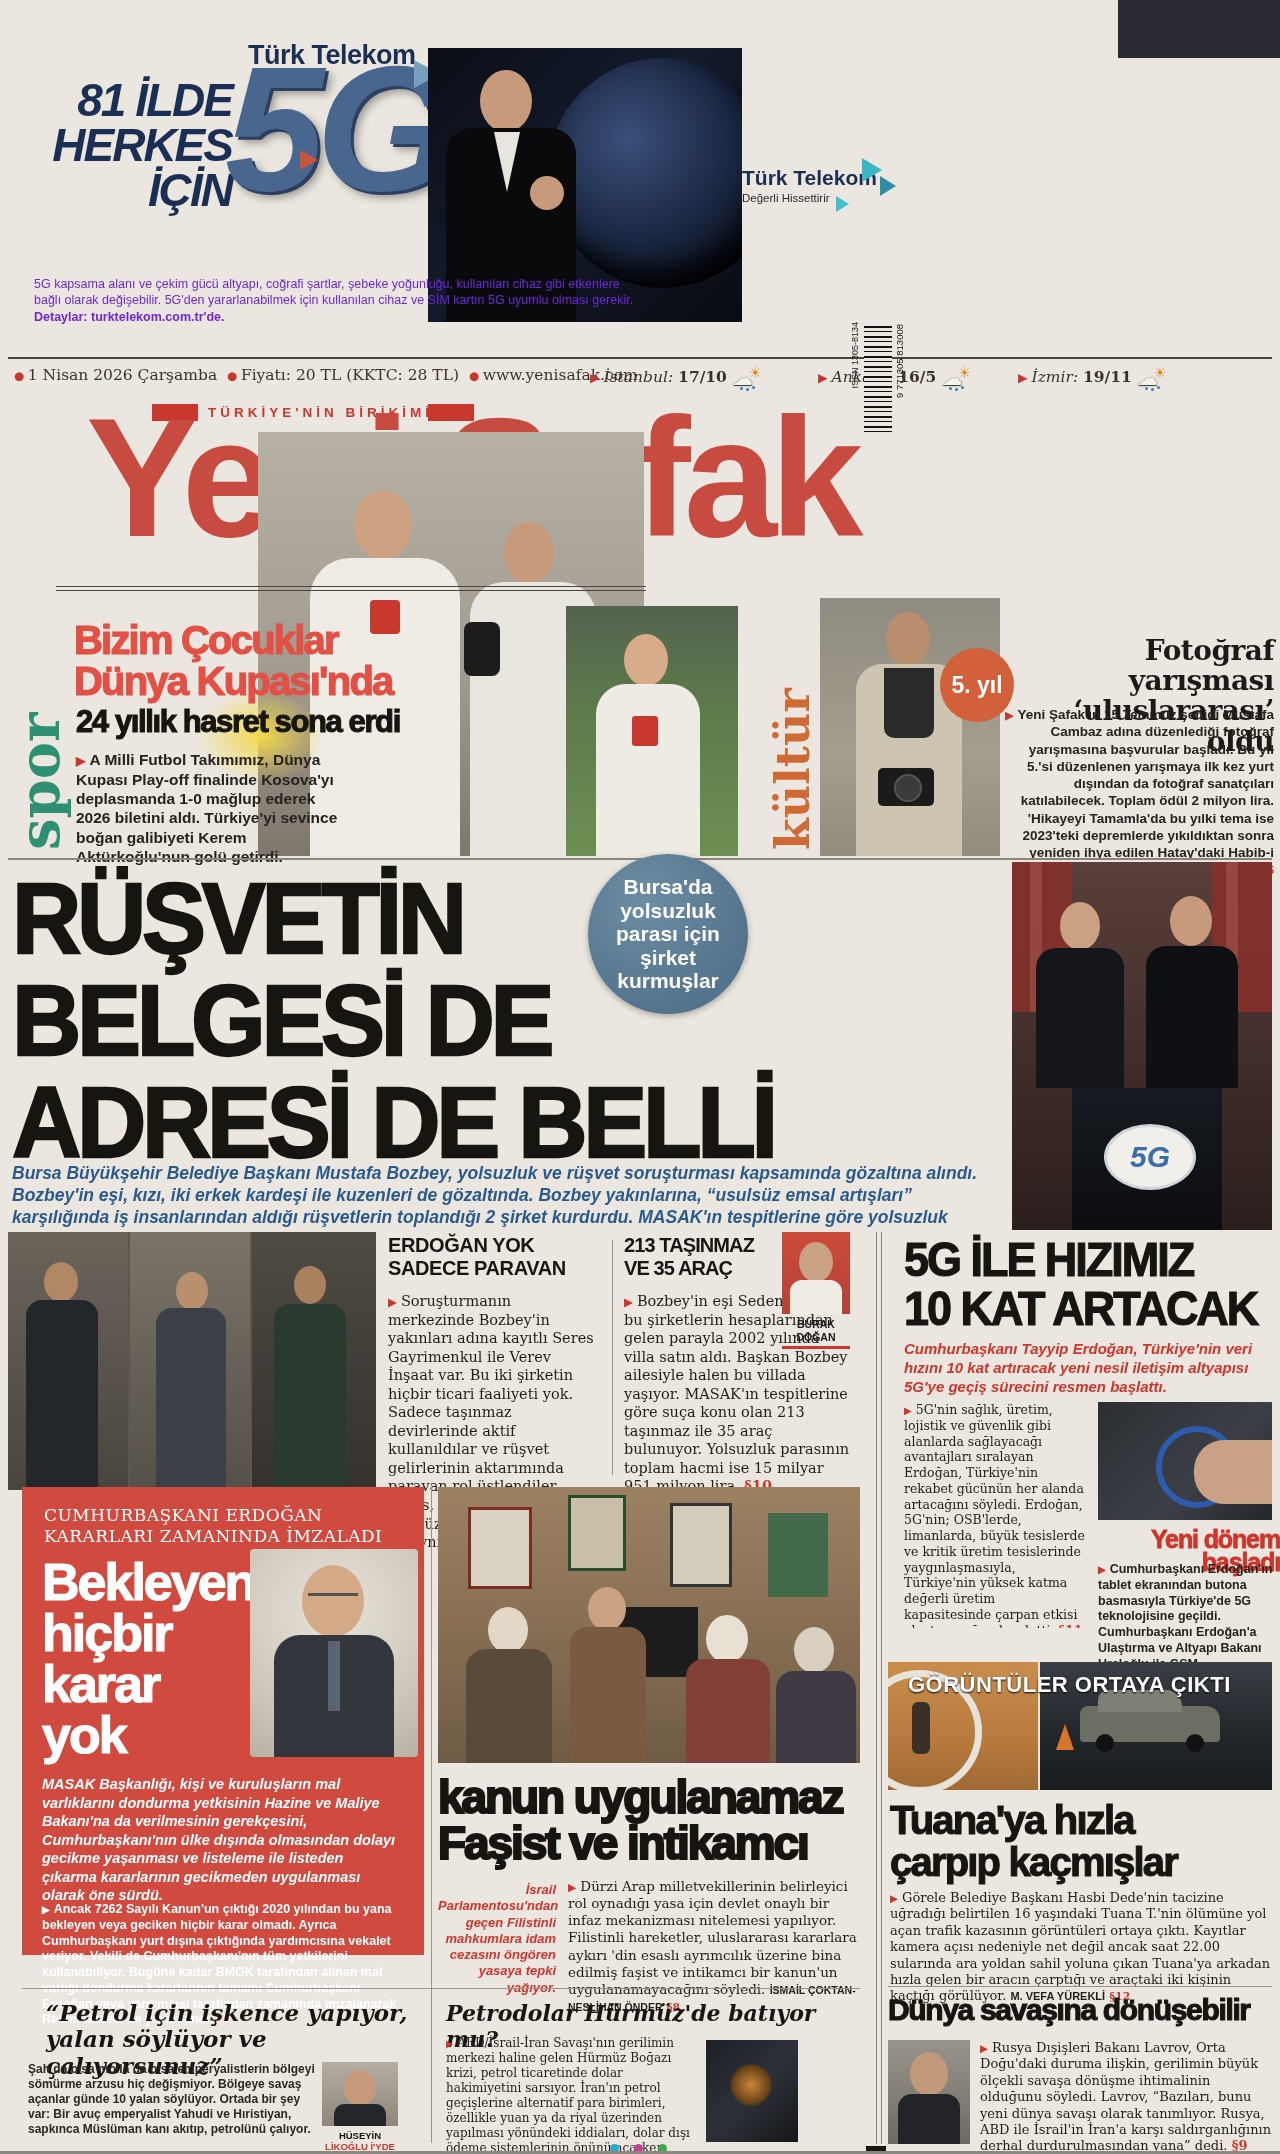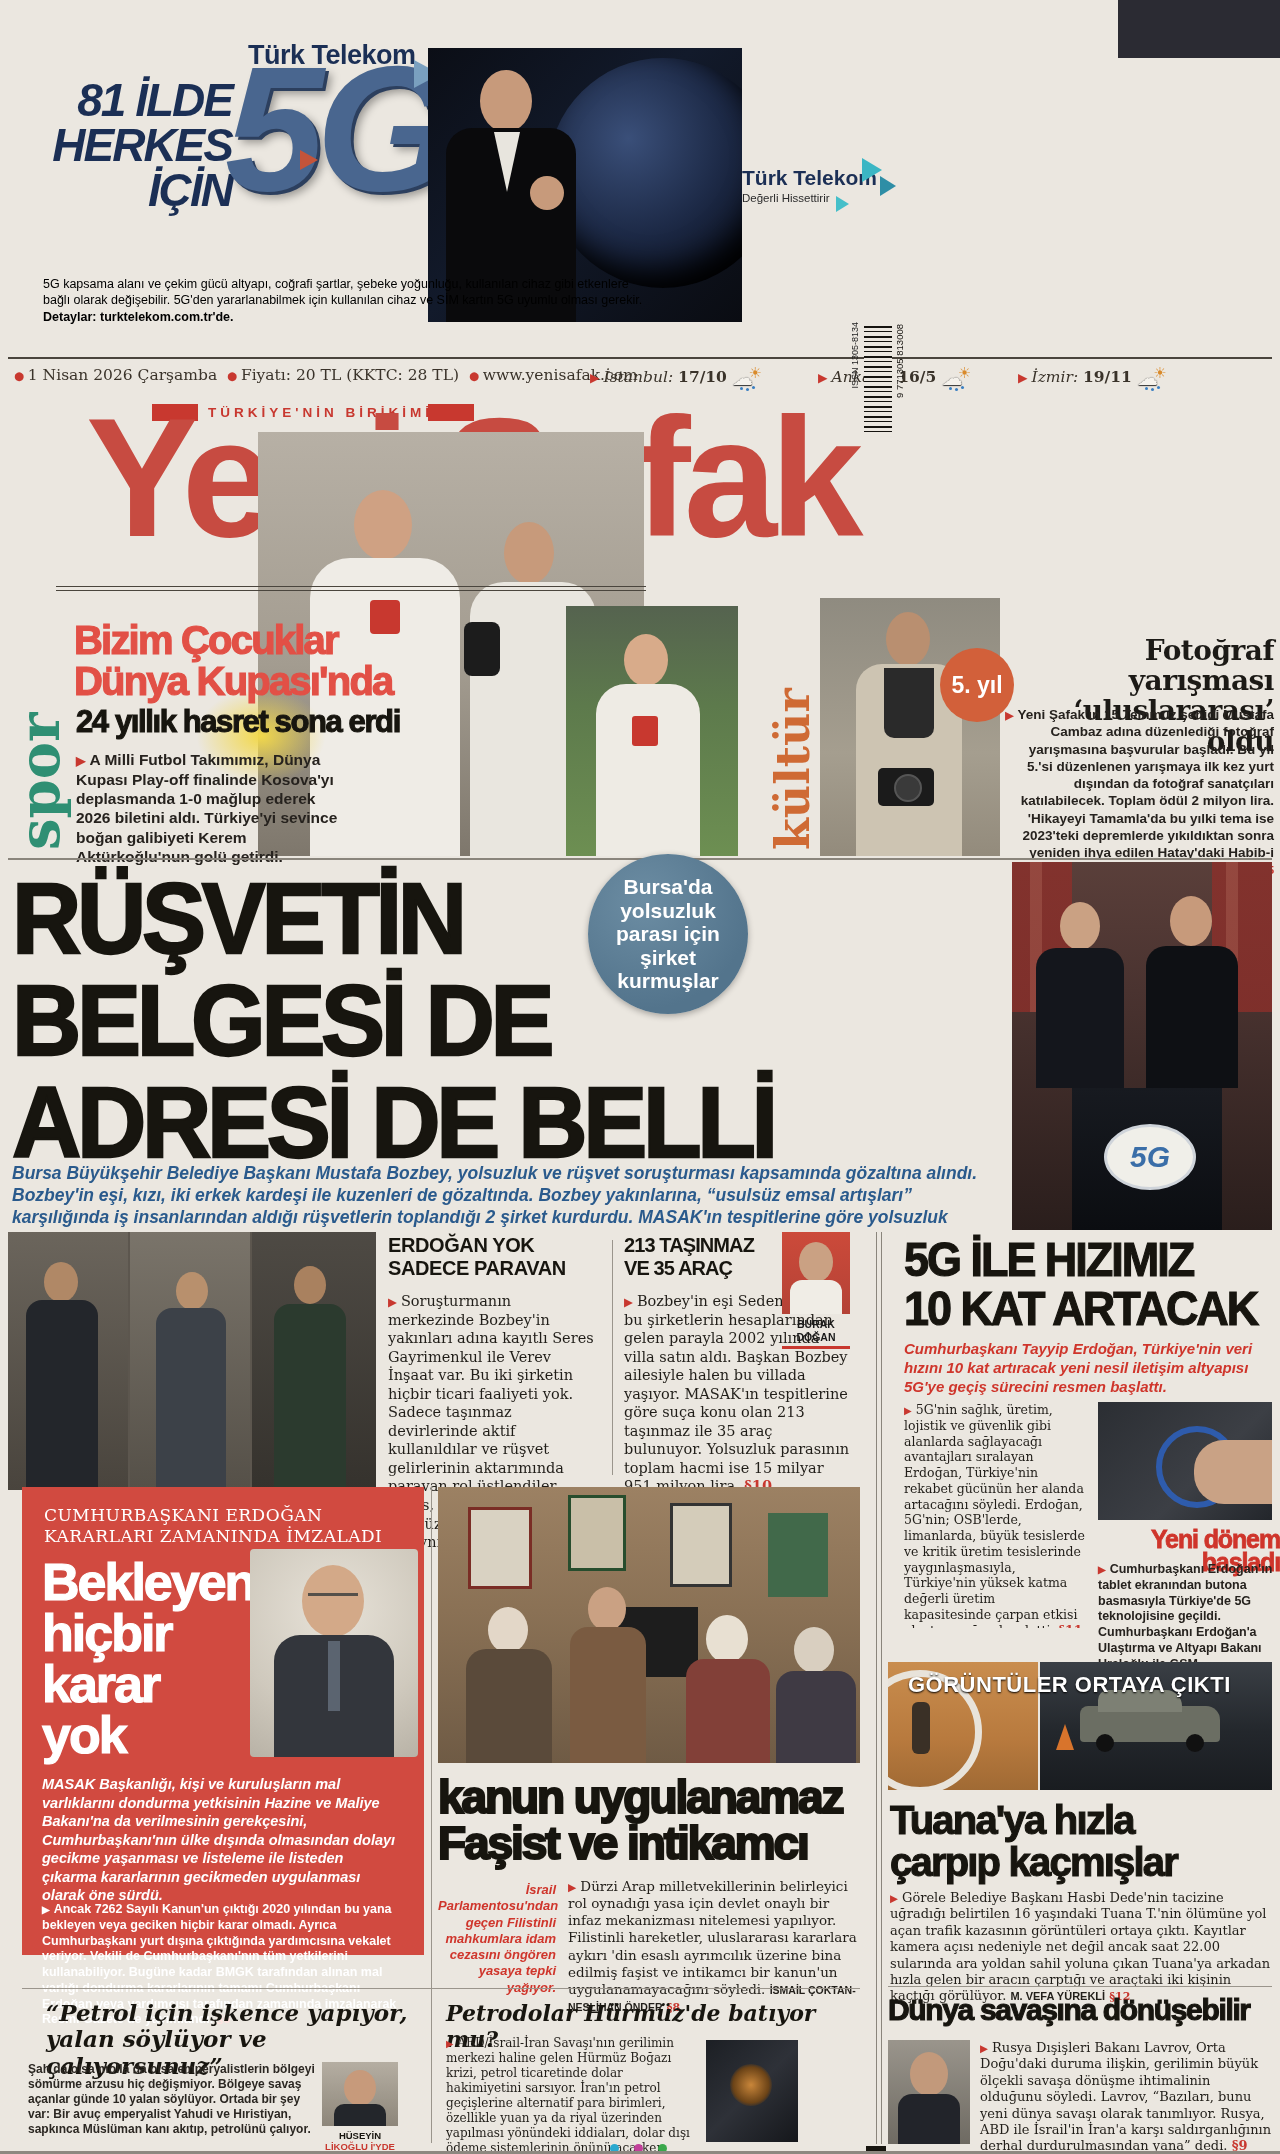--- a/index.html
+++ b/index.html
@@ -56,21 +56,21 @@
     </div>
 
     <div class="abs" style="left:742px;top:166px;width:200px;">
       <div style="font-size:21px;font-weight:bold;color:#1b2f55;">Türk Telekom</div>
       <div style="font-size:11.5px;color:#2b2b2b;margin-top:2px;">Değerli Hissettirir</div>
     </div>
     <div class="tri" style="left:862px;top:158px;border-left:20px solid #3bb6c4;border-top:12px solid transparent;border-bottom:12px solid transparent;"></div>
     <div class="tri" style="left:880px;top:176px;border-left:16px solid #2e8ea6;border-top:10px solid transparent;border-bottom:10px solid transparent;"></div>
     <div class="tri" style="left:836px;top:196px;border-left:13px solid #45bfc9;border-top:8px solid transparent;border-bottom:8px solid transparent;"></div>
 
-    <div class="abs" style="left:34px;top:276px;width:690px;font-size:12.5px;line-height:1.3;color:#000000;margin-left:9px;">
+    <div class="abs" style="left:34px;top:276px;width:690px;font-size:12.5px;line-height:1.3;color:#6d28d9;">
       <div>5G kapsama alanı ve çekim gücü altyapı, coğrafi şartlar, şebeke yoğunluğu, kullanılan cihaz gibi etkenlere</div>
       <div>bağlı olarak değişebilir. 5G'den yararlanabilmek için kullanılan cihaz ve SİM kartın 5G uyumlu olması gerekir.</div>
       <div style="font-weight:bold;">Detaylar: turktelekom.com.tr'de.</div>
     </div>
   </div>
 
   <div class="rule" style="left:8px;top:357px;width:1264px;height:2px;"></div>
   <div class="abs serif" style="left:14px;top:366px;font-size:15.5px;color:#3a332a;">
     <span class="dot">1 Nisan 2026 Çarşamba</span>&nbsp;
     <span class="dot">Fiyatı: 20 TL (KKTC: 28 TL)</span>&nbsp;

